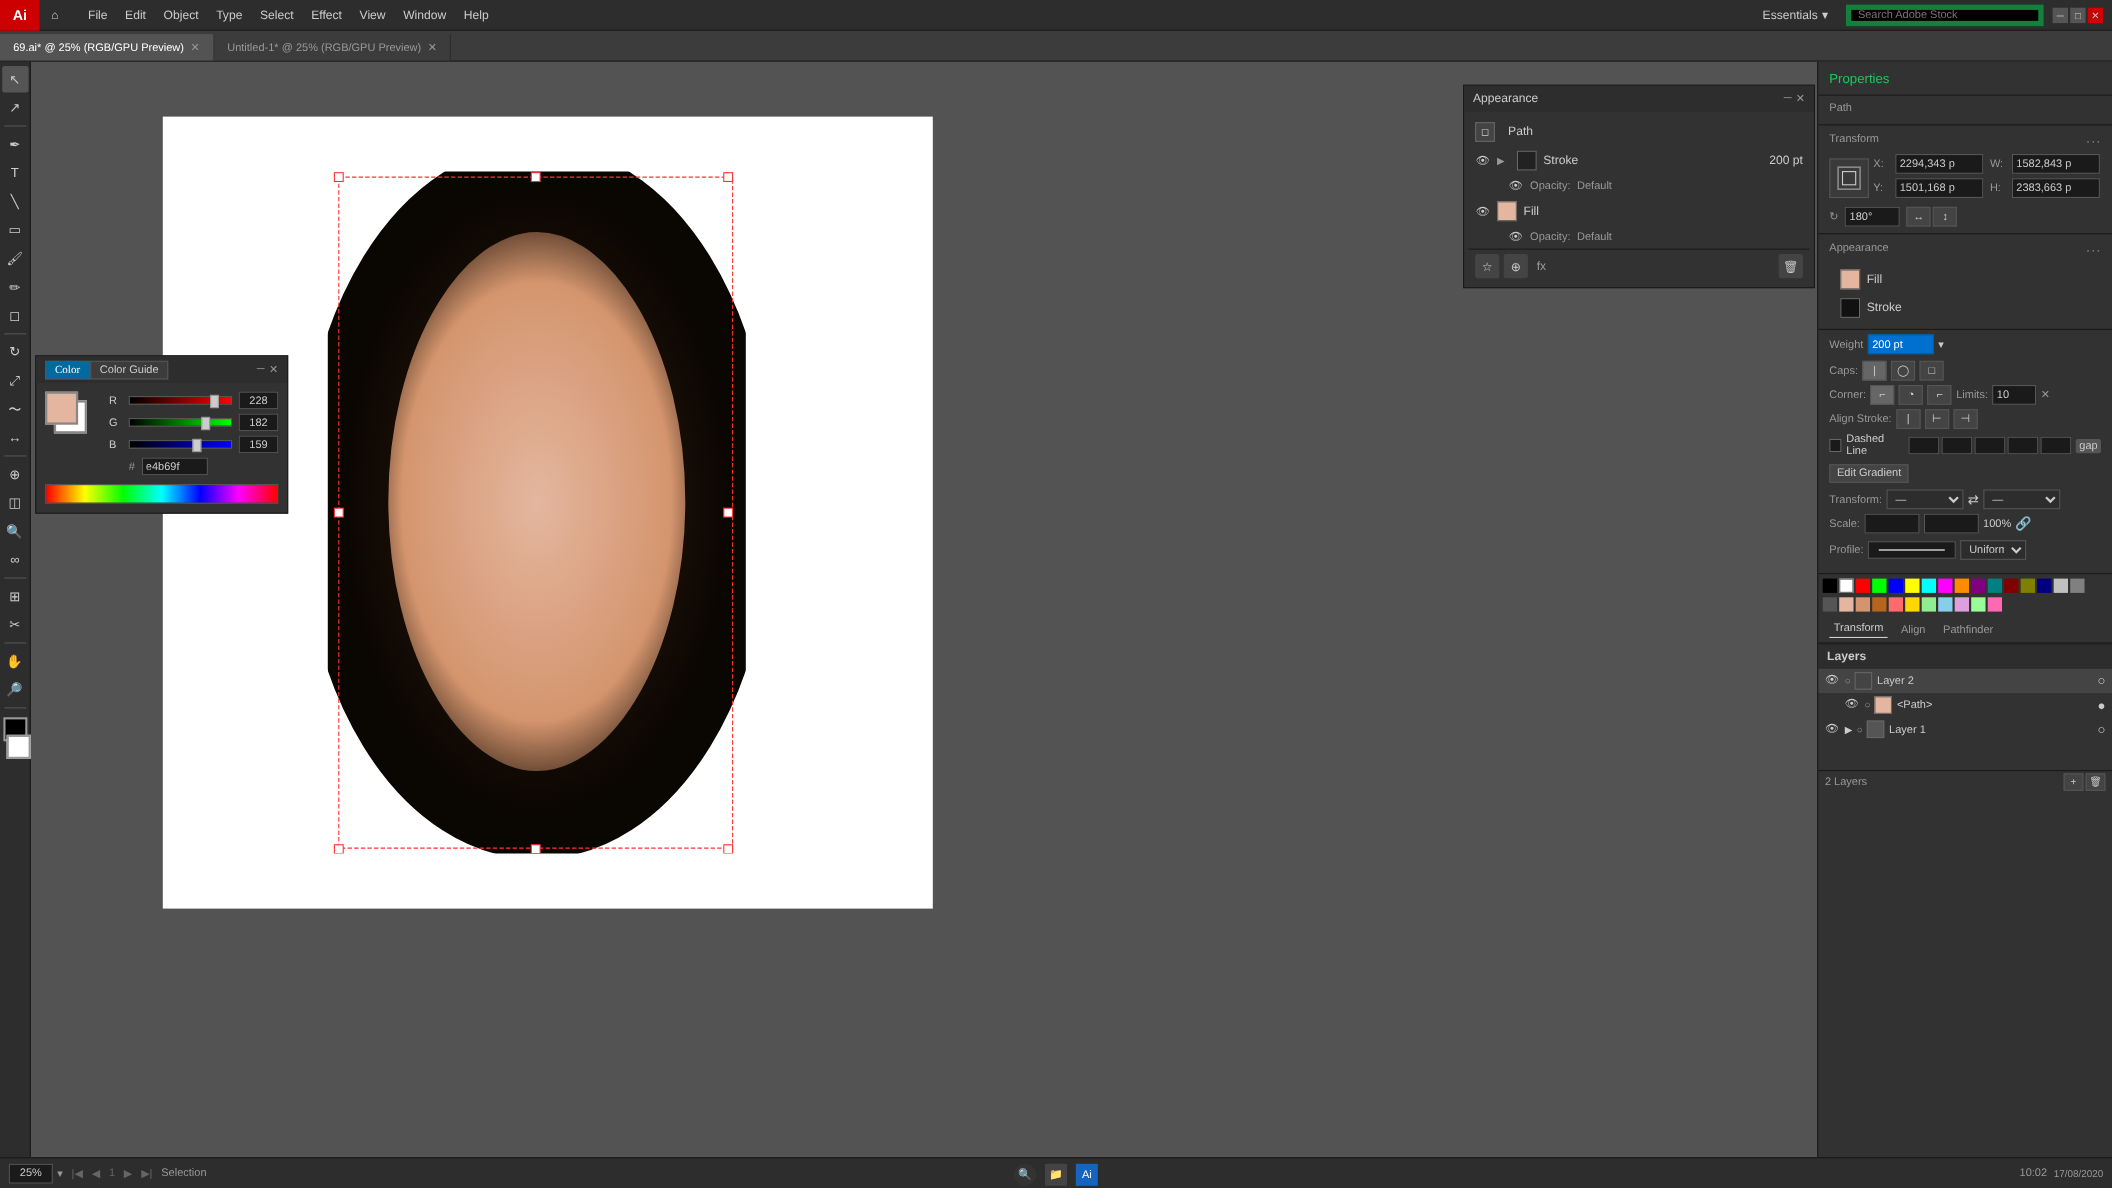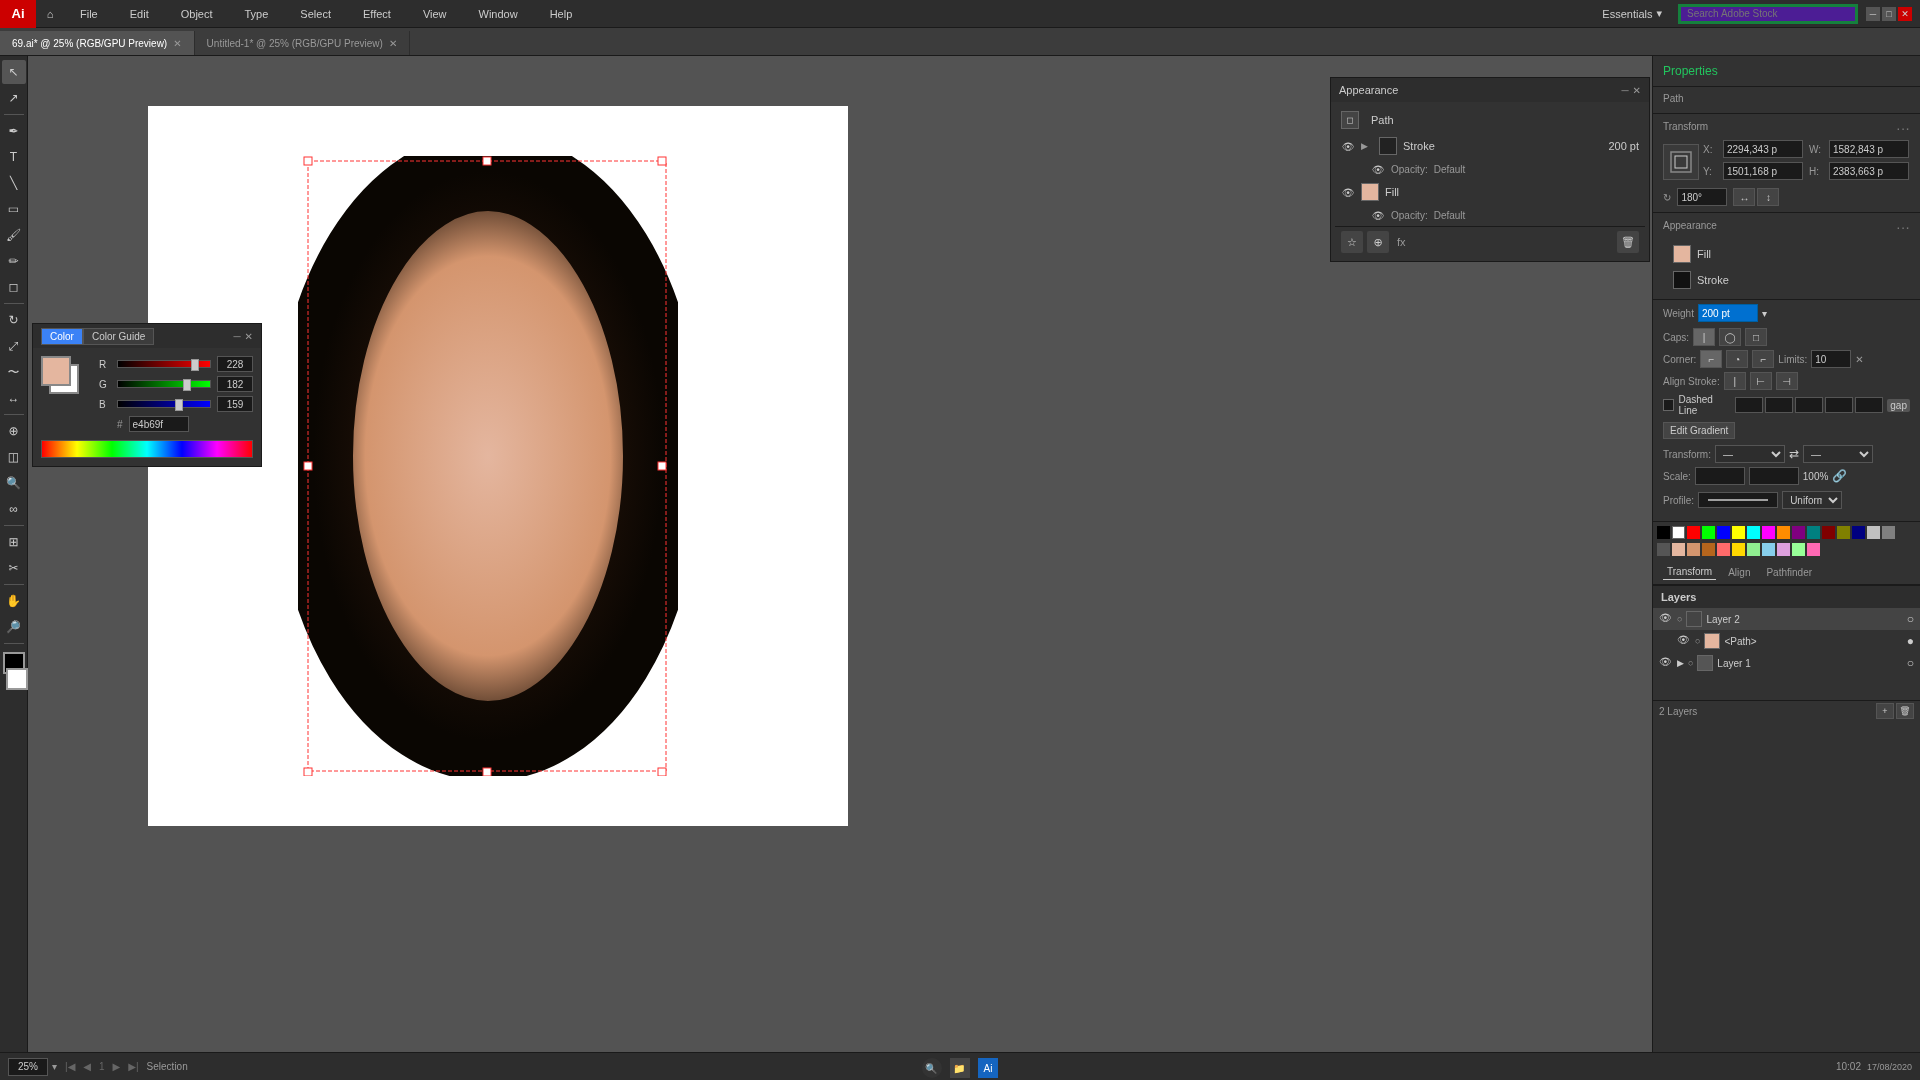--- a/index.html
+++ b/index.html
@@ -10,25 +10,25 @@
       width: 100%; height: 28px; background: #2d2d2d; display: flex; align-items: center;
       border-bottom: 1px solid #1a1a1a; position: absolute; top: 0; left: 0; z-index: 100;
     }
     .menu-logo {
       width: 36px; height: 28px; background: #cc0000; display: flex; align-items: center; justify-content: center;
       font-size: 13px; font-weight: bold; color: white; flex-shrink: 0;
     }
     .menu-home {
       width: 28px; height: 28px; display: flex; align-items: center; justify-content: center; color: #ccc; flex-shrink: 0;
     }
-    .menu-items { display: flex; align-items: center; gap: 16px; padding: 0 8px; }
+    .menu-items { display: flex; align-items: center; gap: 0; padding: 0 8px; }
     .menu-item { padding: 2px 8px; color: #ccc; font-size: 11px; cursor: pointer; }
     .menu-right { margin-left: auto; display: flex; align-items: center; gap: 8px; padding-right: 8px; }
     .essentials-btn { padding: 2px 8px; color: #ccc; font-size: 11px; cursor: pointer; display: flex; align-items: center; gap: 4px; }
-    .search-box { width: 180px; height: 20px; background: #4c1d95; border: 3px solid #15803d; color: #999; font-size: 10px; padding: 0 6px; }
+    .search-box { width: 180px; height: 20px; background: #000000; border: 5px solid #15803d; color: #999; font-size: 10px; padding: 0 6px; }
     .window-controls { display: flex; gap: 2px; }
     .win-btn { width: 14px; height: 14px; background: #555; border: none; color: #ccc; font-size: 9px; cursor: pointer; display: flex; align-items: center; justify-content: center; }
 
     
     .tab-bar {
       position: absolute; top: 28px; left: 0; right: 0; height: 28px; background: #3c3c3c;
       display: flex; align-items: flex-end; border-bottom: 1px solid #1a1a1a; z-index: 99;
     }
     .tab { height: 24px; padding: 0 12px; background: #535353; display: flex; align-items: center; font-size: 10px; color: #ccc; cursor: pointer; border-right: 1px solid #2d2d2d; gap: 6px; }
     .tab.active { background: #535353; color: white; }
@@ -101,21 +101,21 @@
     .edit-gradient-btn { background: #444; border: 1px solid #555; color: #ccc; font-size: 10px; padding: 2px 6px; cursor: pointer; }
 
     
     .color-panel {
       position: absolute; top: 323px; left: 32px; width: 230px;
       background: #323232; border: 1px solid #1a1a1a; z-index: 95;
     }
     .cp-header { height: 24px; background: #2d2d2d; display: flex; align-items: center; justify-content: space-between; padding: 0 8px; }
     .cp-tabs { display: flex; gap: 0; }
     .cp-tab { padding: 2px 8px; font-size: 10px; color: #ccc; cursor: pointer; background: #3c3c3c; border: 1px solid #555; }
-    .cp-tab.active { background: #3b82f6; color: white; }
+    .cp-tab.active { background: #0369a1; color: white; font-family: Liberation Serif, serif; }
     .cp-body { padding: 8px; }
     .cp-color-row { display: flex; align-items: center; gap: 6px; margin-bottom: 4px; }
     .cp-channel-label { font-size: 10px; color: #ccc; width: 12px; }
     .cp-channel-input { width: 36px; height: 16px; background: #1a1a1a; border: 1px solid #555; color: #ccc; font-size: 10px; text-align: center; }
     .cp-hex-row { display: flex; align-items: center; gap: 6px; padding-left: 18px; }
     .cp-hex-input { width: 60px; height: 16px; background: #1a1a1a; border: 1px solid #555; color: #ccc; font-size: 10px; padding: 0 3px; }
 
     
     .canvas-area {
       position: absolute; top: 56px; left: 28px; right: 268px; bottom: 28px;

